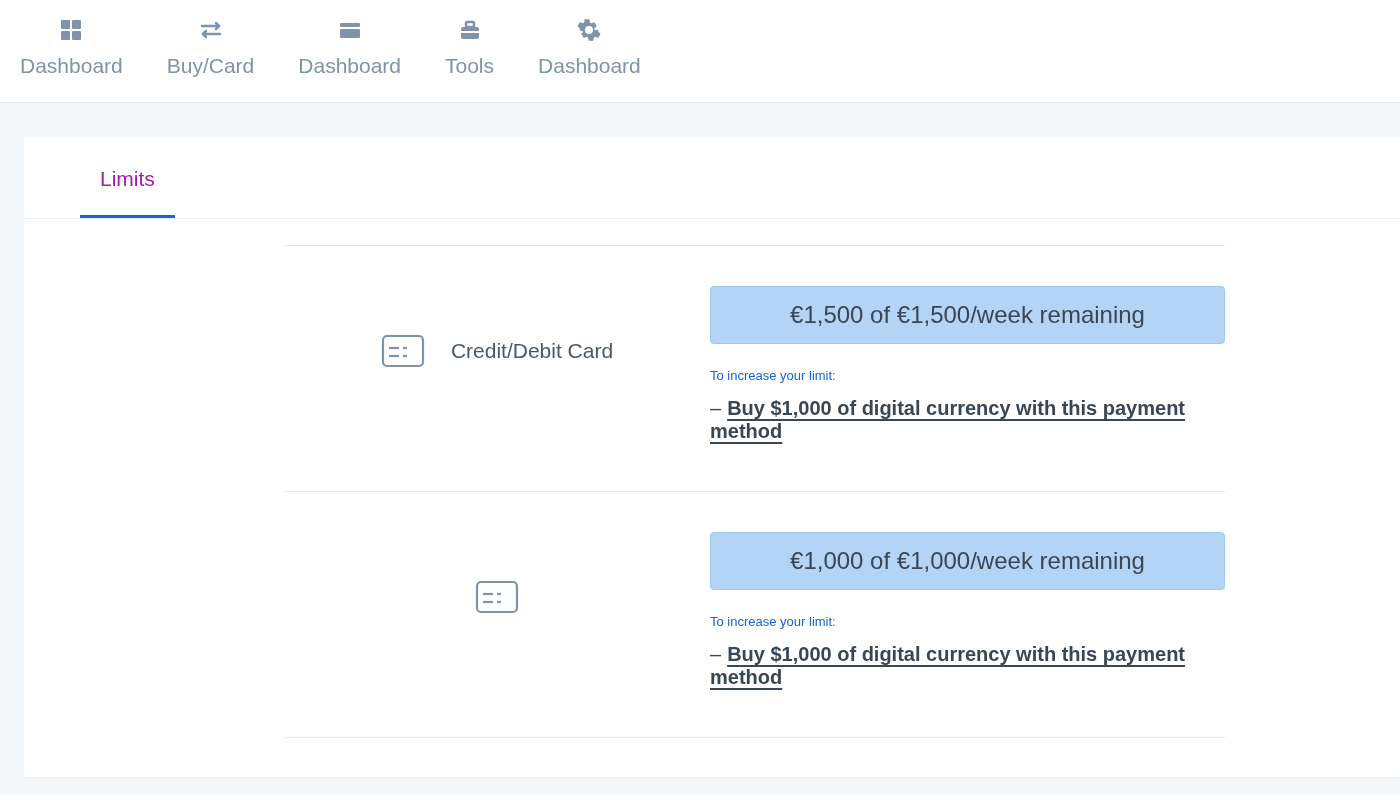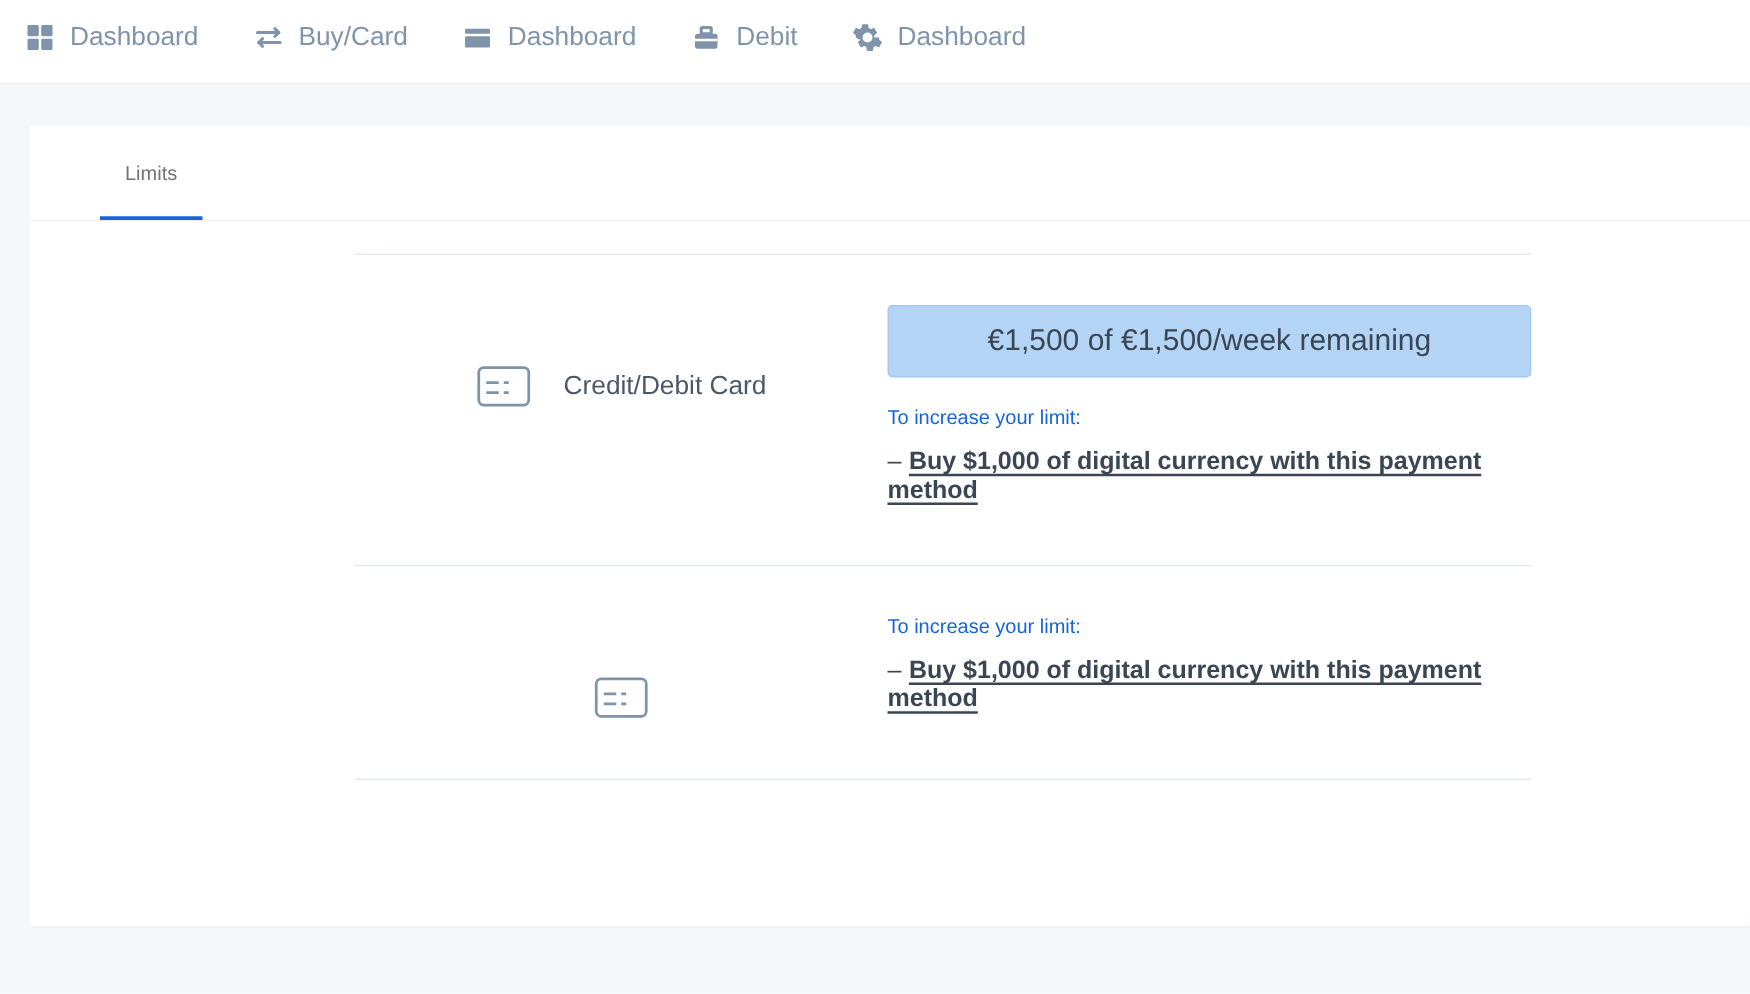--- a/index.html
+++ b/index.html
@@ -18,41 +18,42 @@
     gap: 44px;
   }
   .nav-item {
     display: flex;
     align-items: center;
     gap: 12px;
     color: #7f94aa;
     font-size: 21px;
     font-weight: 500;
     cursor: pointer;
+    flex-direction: column;
   }
   .nav-icon { display:flex; align-items:center; justify-content:center; }
   .content-wrap {
     padding: 34px 0 0 24px;
   }
   .card {
     background: #ffffff;
     border-radius: 2px;
     box-shadow: 0 1px 2px rgba(0,0,0,0.03);
     width: 1376px;
     min-height: 640px;
   }
   .tabs {
     display: flex;
     border-bottom: 1px solid #eceff2;
     padding-left: 56px;
   }
   .tab {
     padding: 30px 20px 24px 20px;
-    font-size: 16px;
-    color: #737373;
+    font-size: 21px;
+    color: #a21caf;
     font-weight: 500;
     border-bottom: 3px solid #1565d8;
     cursor: pointer;
   }
   .limits-body {
     padding: 26px 175px 0 260px;
   }
   .divider {
     border-top: 1px solid #e3e8ec;
     height:1px;
@@ -85,21 +86,21 @@
     display:flex;
     align-items:center;
     justify-content:center;
     font-size: 24px;
     color: #3a4654;
     font-weight: 400;
     margin-bottom: 24px;
   }
   .increase-label {
     color: #1565d8;
-    font-size: 16px;
+    font-size: 13px;
     font-weight: 500;
     margin-bottom: 14px;
   }
   .increase-action {
     font-size: 20px;
     color: #3a4654;
   }
   .increase-action a {
     color: #3a4654;
     text-decoration: underline;
@@ -144,21 +145,21 @@
     <span>Dashboard</span>
   </div>
   <div class="nav-item">
     <span class="nav-icon">
       <svg width="24" height="24" viewBox="0 0 24 24" fill="#7f94aa">
           <rect x="3" y="9" width="18" height="12" rx="2"></rect>
           <rect x="8" y="4" width="8" height="5" rx="1" fill="none" stroke="#7f94aa" stroke-width="2.5"></rect>
           <rect x="3" y="13" width="18" height="2" fill="#ffffff"></rect>
         </svg>
     </span>
-    <span>Debit</span>
+    <span>Tools</span>
   </div>
   <div class="nav-item">
     <span class="nav-icon">
       <svg width="24" height="24" viewBox="0 0 24 24" fill="#7f94aa">
           <path d="M12 8a4 4 0 1 0 0 8 4 4 0 0 0 0-8zm9.4 4c0 .6-.05 1.2-.15 1.75l2.1 1.65c.2.15.25.4.1.65l-2 3.45c-.1.2-.4.3-.6.2l-2.5-1a8 8 0 0 1-1.5.9l-.4 2.65c-.5.25-.25.45-.5.45h-4c-.25 0-.45-.2-.5-.45l-.4-2.65c-.55-.25-1.05-.55-1.5-.9l-2.5 1c-.25.1-.5 0-.6-.2l-2-3.45c-.15-.25-.1-.5.1-.65l2.1-1.65A9 9 0 0 1 2.6 12c0-.6.05-1.2.15-1.75L.65 8.6c-.2-.15-.25-.4-.1-.65l2-3.45c.1-.2.4-.3.6-.2l2.5 1c.45-.35.95-.65 1.5-.9l.4-2.65c.05-.25.25-.45.5-.45h4c.25 0 .45.2.5.45l.4 2.65c.55.25 1.05.55 1.5.9l2.5-1c.25-.1.5 0 .6.2l2 3.45c.15.25.1.5-.1.65l-2.1 1.65c.1.55.15 1.15.15 1.75z"></path>
         </svg>
     </span>
     <span>Dashboard</span>
   </div>
 </div>
@@ -203,20 +204,23 @@
             <svg width="44" height="34" viewBox="0 0 44 34" fill="none" stroke="#7f94aa" stroke-width="2.2">
                 <rect x="2" y="2" width="40" height="30" rx="4"></rect>
                 <line x1="8" y1="14" x2="18" y2="14"></line>
                 <line x1="22" y1="14" x2="26" y2="14"></line>
                 <line x1="8" y1="22" x2="18" y2="22"></line>
                 <line x1="22" y1="22" x2="26" y2="22"></line>
               </svg>
           </span>
         </div>
         <div class="limit-right">
+          <div class="progress-bar">
+            <span>€1,000 of €1,000/week remaining</span>
+          </div>
           <div class="increase-label">To increase your limit:</div>
           <div class="increase-action">
             <span class="dash">–</span><a href="#">Buy $1,000 of digital currency with this payment method</a>
           </div>
         </div>
       </div>
 
       <div class="divider"></div>
 
     </div>

